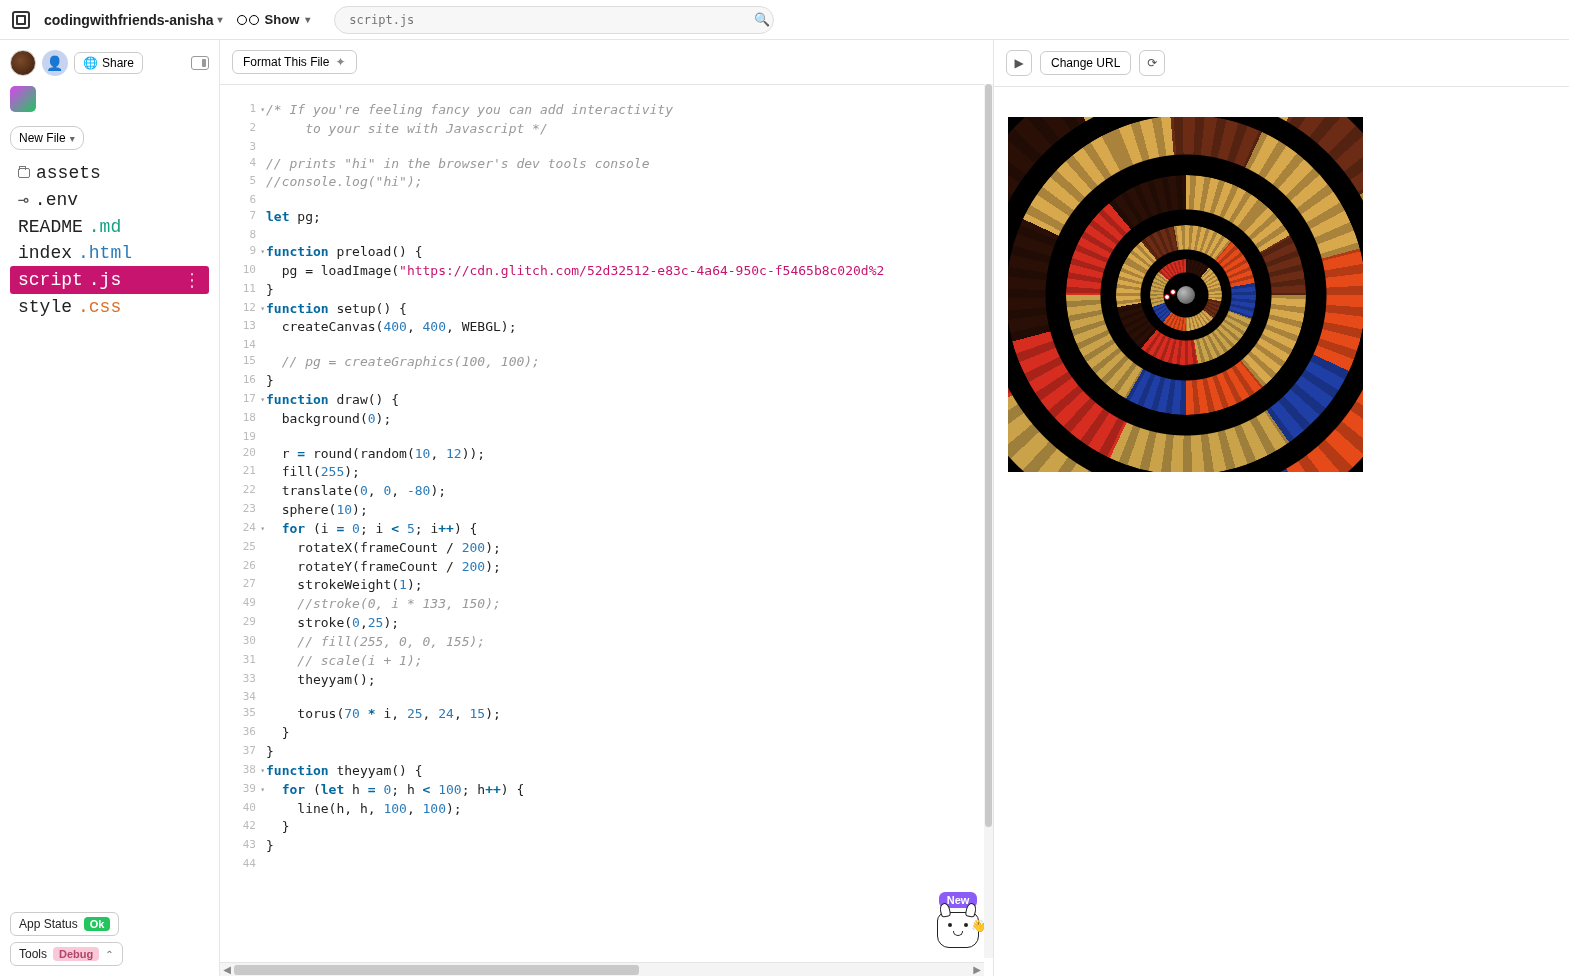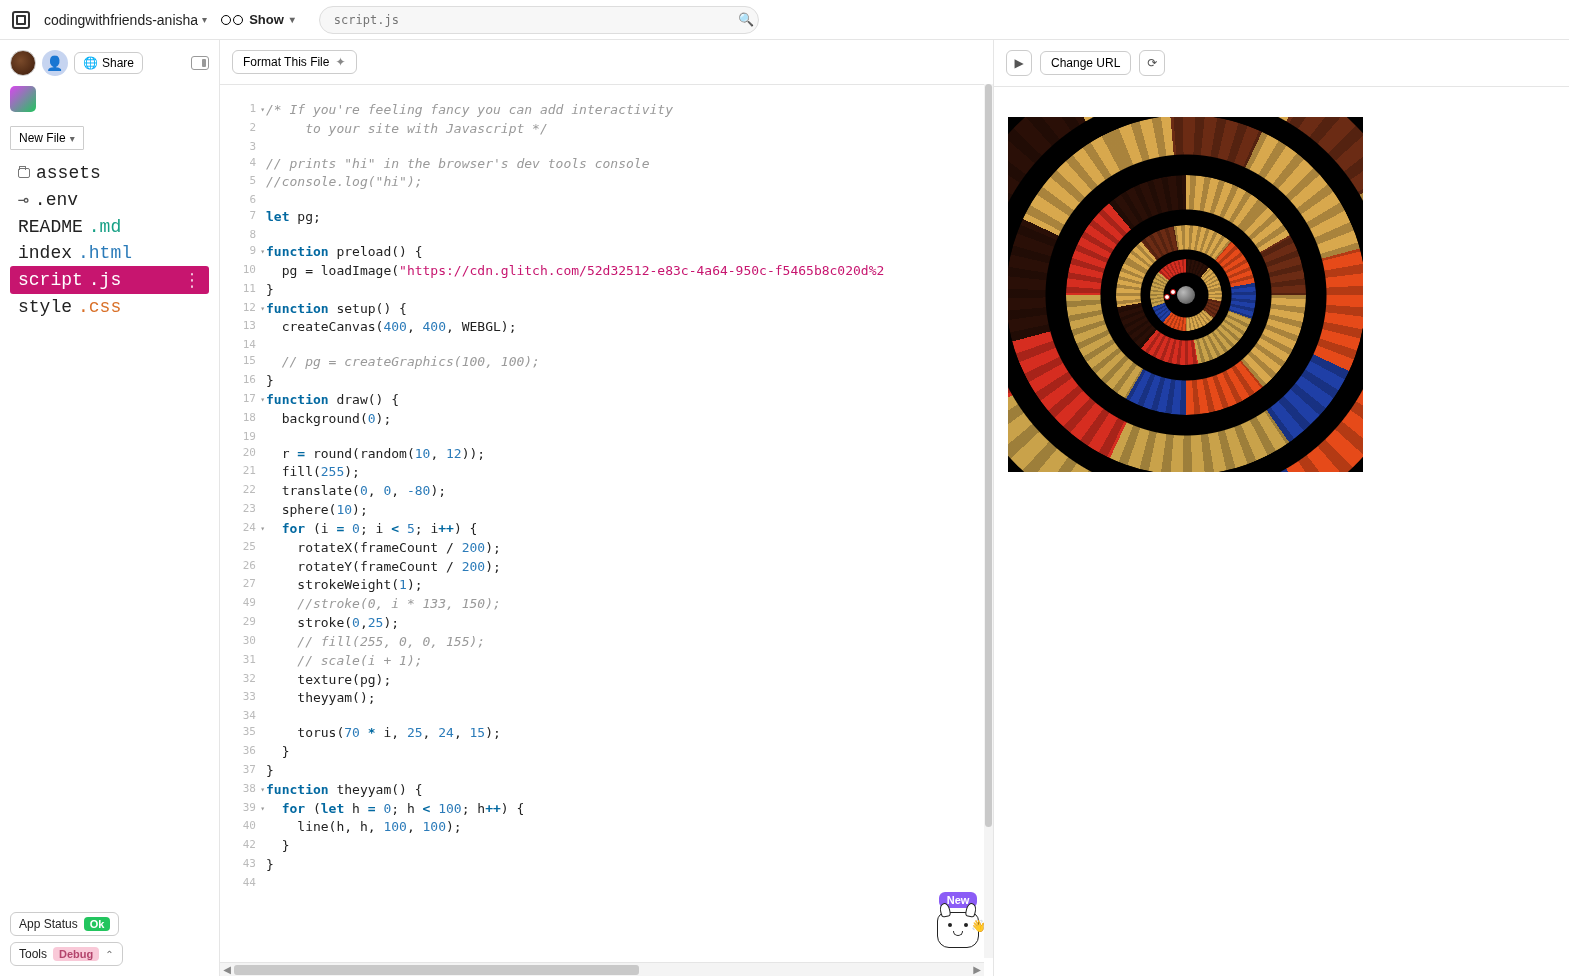--- a/index.html
+++ b/index.html
@@ -3,21 +3,21 @@
 <meta charset="utf-8">
 <style>
 * { box-sizing: border-box; margin: 0; padding: 0; }
 html, body { height: 100%; font-family: -apple-system, BlinkMacSystemFont, "Segoe UI", Helvetica, Arial, sans-serif; font-size: 13px; color: #222; background: #fff; }
 .app { display: flex; flex-direction: column; height: 100vh; width: 100vw; }
 
 
 .topbar { display: flex; align-items: center; height: 40px; border-bottom: 1px solid #e5e5e5; padding: 0 12px; gap: 14px; }
 .logo { width: 18px; height: 18px; border: 2px solid #333; border-radius: 3px; position: relative; }
 .logo::after { content: ""; position: absolute; inset: 2px; border: 2px solid #333; border-radius: 1px; }
-.proj-name { font-weight: 400; font-size: 14px; display: flex; align-items: center; gap: 4px; cursor: pointer; }
+.proj-name { font-weight: 700; font-size: 14px; display: flex; align-items: center; gap: 4px; cursor: pointer; }
 .show-btn { display: flex; align-items: center; gap: 6px; font-weight: 600; cursor: pointer; }
 .glasses { width: 22px; height: 10px; position: relative; }
 .glasses::before, .glasses::after { content: ""; position: absolute; width: 8px; height: 8px; border: 1.5px solid #000; border-radius: 50%; top: 0; background: #fff; }
 .glasses::before { left: 0; }
 .glasses::after { right: 0; }
 .searchwrap { flex: 0 0 auto; margin-left: 10px; }
 .search { width: 440px; height: 28px; border: 1px solid #ddd; border-radius: 14px; background: #f7f7f7; padding: 0 30px 0 14px; font-family: "SFMono-Regular", Consolas, Menlo, monospace; font-size: 12px; color: #c2410c; outline: none; }
 .search-icon { position: relative; left: -24px; color: #888; cursor: pointer; }
 .chev { font-size: 10px; color: #666; }
 
@@ -27,21 +27,21 @@
 
 .sidebar { width: 220px; border-right: 1px solid #e5e5e5; display: flex; flex-direction: column; padding: 10px; }
 .side-top { display: flex; align-items: center; gap: 6px; margin-bottom: 10px; }
 .avatar { width: 26px; height: 26px; border-radius: 50%; }
 .av1 { background: radial-gradient(circle at 40% 40%, #7a4a2a, #3a1a0a); border: 1px solid #ccc; }
 .av2 { background: #c6d4f0; display: flex; align-items: center; justify-content: center; color: #517acc; font-size: 14px; }
 .share-btn { border: 1px solid #ccc; border-radius: 6px; padding: 3px 8px; display: flex; align-items: center; gap: 4px; font-size: 12px; cursor: pointer; background: #fff; }
 .side-collapse { margin-left: auto; width: 18px; height: 14px; border: 1px solid #999; border-radius: 3px; position: relative; cursor: pointer; }
 .side-collapse::after { content: ""; position: absolute; right: 2px; top: 2px; bottom: 2px; width: 4px; background: #999; border-radius: 1px; }
 .app-icon { width: 26px; height: 26px; border-radius: 5px; background: linear-gradient(135deg, #d946ef, #22c55e); margin-bottom: 14px; }
-.newfile { border: 1px solid #ccc; border-radius: 1px; padding: 4px 8px; font-size: 12px; display: inline-flex; align-items: center; gap: 4px; cursor: pointer; background: #fff; margin-bottom: 10px; width: fit-content; }
+.newfile { border: 1px solid #ccc; border-radius: 10px; padding: 4px 8px; font-size: 12px; display: inline-flex; align-items: center; gap: 4px; cursor: pointer; background: #fff; margin-bottom: 10px; width: fit-content; }
 .files { list-style: none; font-family: Liberation Mono, monospace; font-size: 18px; }
 .files li { padding: 3px 8px; border-radius: 3px; display: flex; align-items: center; gap: 6px; cursor: pointer; position: relative; }
 .files li .dots { margin-left: auto; color: rgba(255,255,255,0.8); display: none; }
 .files li.active { background: #c7156f; color: #fff; }
 .files li.active .dots { display: inline; }
 .files li.active .ext-js, .files li.active .ext-css, .files li.active .ext-html, .files li.active .ext-md { color: #fff; }
 .ext-md { color: #16a085; }
 .ext-html { color: #2b7bb9; }
 .ext-js { color: #c94f6d; }
 .ext-css { color: #d97028; }
@@ -217,21 +217,20 @@
           <div class="code-line"><span class="gutter">22</span><span class="cl">  translate(<span class="num">0</span>, <span class="num">0</span>, <span class="num">-80</span>);</span></div>
           <div class="code-line"><span class="gutter">23</span><span class="cl">  sphere(<span class="num">10</span>);</span></div>
           <div class="code-line"><span class="gutter">24<span class="fold">▾</span></span><span class="cl">  <span class="kw">for</span> (i <span class="kw">=</span> <span class="num">0</span>; i <span class="kw">&lt;</span> <span class="num">5</span>; i<span class="kw">++</span>) {</span></div>
           <div class="code-line"><span class="gutter">25</span><span class="cl">    rotateX(frameCount / <span class="num">200</span>);</span></div>
           <div class="code-line"><span class="gutter">26</span><span class="cl">    rotateY(frameCount / <span class="num">200</span>);</span></div>
           <div class="code-line"><span class="gutter">27</span><span class="cl">    strokeWeight(<span class="num">1</span>);</span></div>
           <div class="code-line"><span class="gutter">49</span><span class="cl">    <span class="cm">//stroke(0, i * 133, 150);</span></span></div>
           <div class="code-line"><span class="gutter">29</span><span class="cl">    stroke(<span class="num">0</span>,<span class="num">25</span>);</span></div>
           <div class="code-line"><span class="gutter">30</span><span class="cl">    <span class="cm">// fill(255, 0, 0, 155);</span></span></div>
           <div class="code-line"><span class="gutter">31</span><span class="cl">    <span class="cm">// scale(i + 1);</span></span></div>
-          <div class="code-line"><span class="gutter">32</span><span class="cl">    texture(pg);</span></div>
           <div class="code-line"><span class="gutter">33</span><span class="cl">    theyyam();</span></div>
           <div class="code-line"><span class="gutter">34</span><span class="cl"></span></div>
           <div class="code-line"><span class="gutter">35</span><span class="cl">    torus(<span class="num">70</span> <span class="kw">*</span> i, <span class="num">25</span>, <span class="num">24</span>, <span class="num">15</span>);</span></div>
           <div class="code-line"><span class="gutter">36</span><span class="cl">  }</span></div>
           <div class="code-line"><span class="gutter">37</span><span class="cl">}</span></div>
           <div class="code-line"><span class="gutter">38<span class="fold">▾</span></span><span class="cl"><span class="kw">function</span> <span class="fn">theyyam</span>() {</span></div>
           <div class="code-line"><span class="gutter">39<span class="fold">▾</span></span><span class="cl">  <span class="kw">for</span> (<span class="kw">let</span> h <span class="kw">=</span> <span class="num">0</span>; h <span class="kw">&lt;</span> <span class="num">100</span>; h<span class="kw">++</span>) {</span></div>
           <div class="code-line"><span class="gutter">40</span><span class="cl">    line(h, h, <span class="num">100</span>, <span class="num">100</span>);</span></div>
           <div class="code-line"><span class="gutter">42</span><span class="cl">  }</span></div>
           <div class="code-line"><span class="gutter">43</span><span class="cl">}</span></div>

